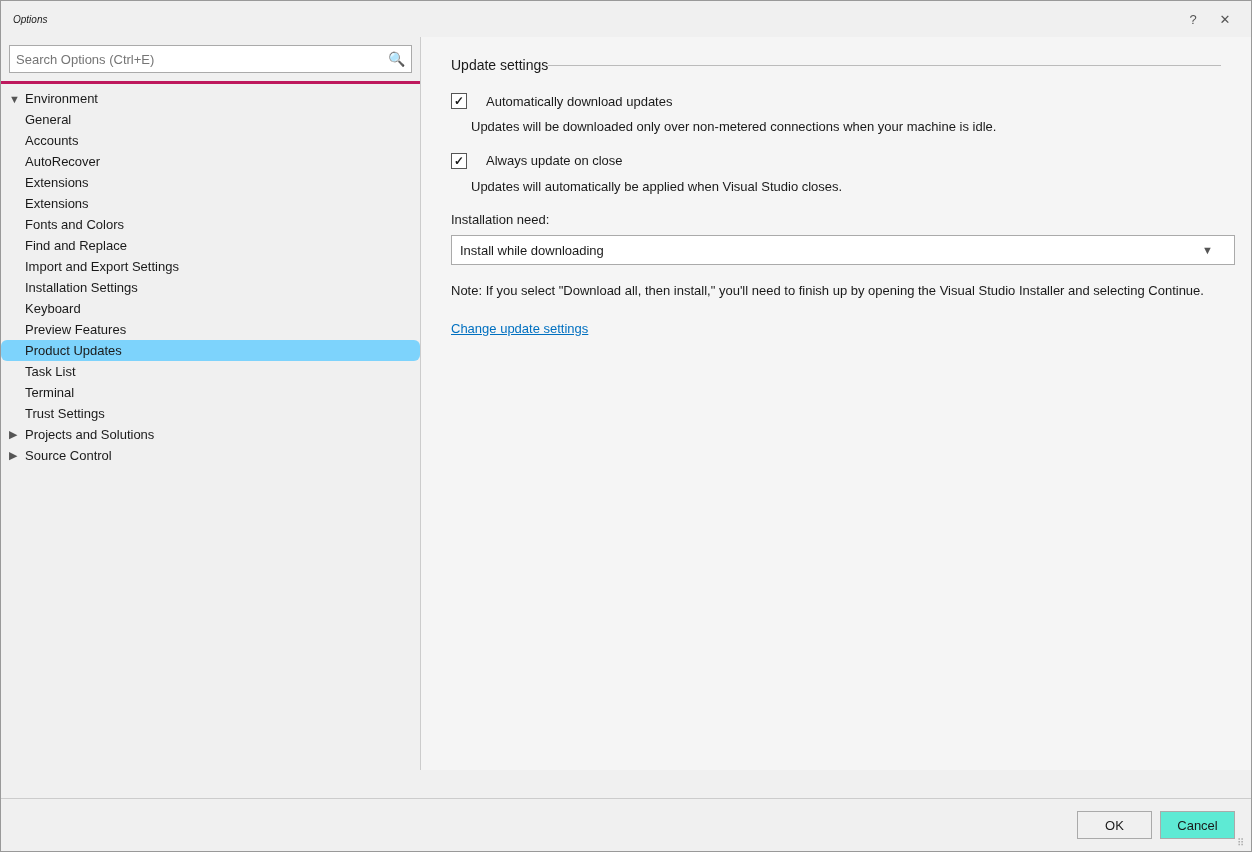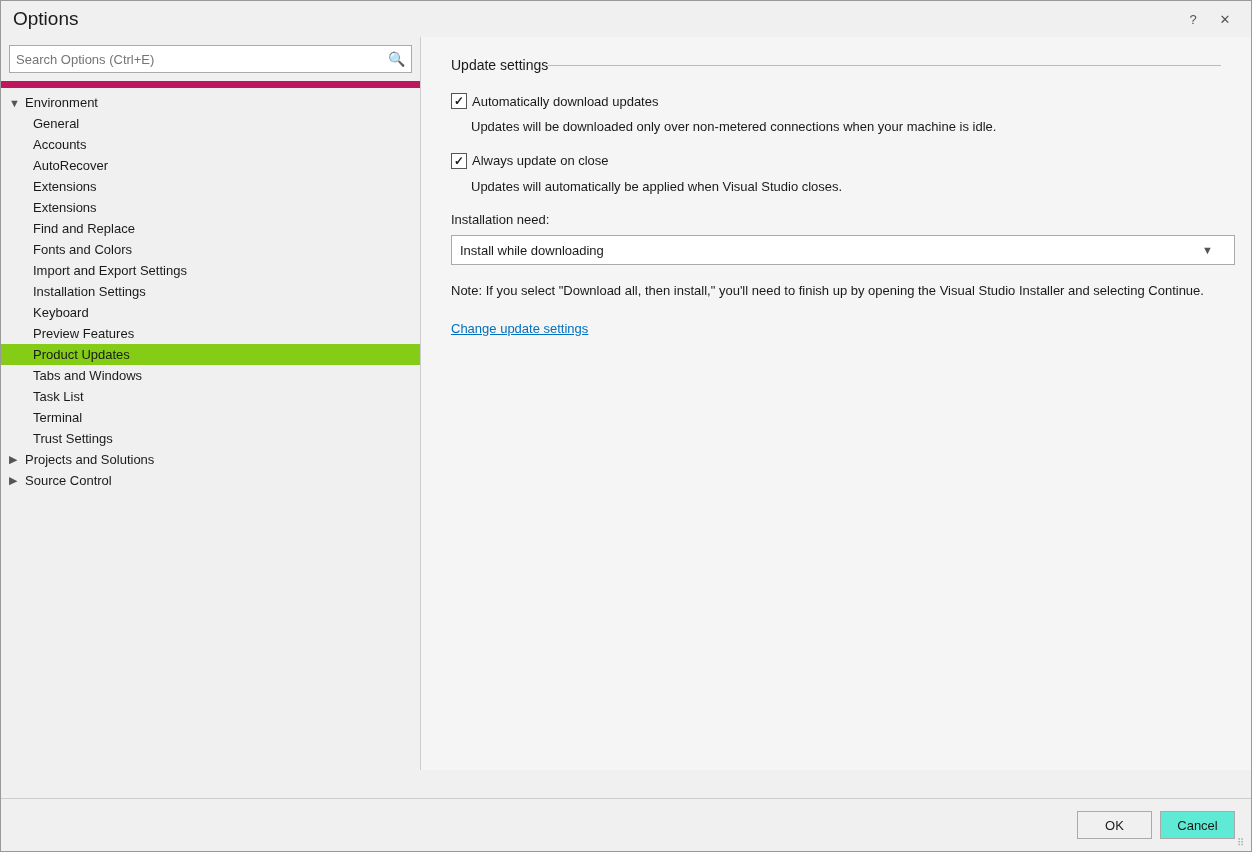--- a/index.html
+++ b/index.html
@@ -30,23 +30,24 @@
       background: #f0f0f0;
       border-bottom: none;
       height: 36px;
     }
     .title-bar-left {
       display: flex;
       align-items: center;
       gap: 8px;
     }
     .title-text {
-      font-size: 19px;
+      font-size: 10px;
       font-weight: 400;
       color: #1a1a1a;
+      font-style: italic;
     }
     .title-bar-right {
       display: flex;
       align-items: center;
       gap: 4px;
     }
     .title-btn {
       width: 28px;
       height: 28px;
       display: flex;
@@ -68,21 +69,21 @@
     
     .left-panel {
       width: 420px;
       display: flex;
       flex-direction: column;
       border-right: 1px solid #ccc;
       background: #f0f0f0;
     }
     .search-box-wrapper {
       padding: 8px 8px;
-      border-bottom: 7px solid #be185d;
+      border-bottom: 3px solid #be185d;
     }
     .search-box {
       width: 100%;
       display: flex;
       align-items: center;
       border: 1px solid #aaa;
       background: white;
       height: 28px;
     }
     .search-input {
@@ -114,28 +115,29 @@
       cursor: pointer;
       white-space: nowrap;
       color: #1a1a1a;
       display: flex;
       align-items: center;
       gap: 4px;
       font-size: 13px;
       user-select: none;
     }
     .tree-item.selected {
-      background: #84cc16;
-      color: #1a1a1a;
+      background: #7dd3fc;
+      color: #1a1a1a;
+      border-radius: 6px;
     }
     .tree-item.parent {
       font-weight: 400;
     }
     .tree-item.child {
-      padding-left: 32px;
+      padding-left: 24px;
     }
     .tree-item.top-parent {
       padding-left: 8px;
     }
     .arrow {
       font-size: 11px;
       color: #555;
       width: 12px;
       display: inline-block;
       flex-shrink: 0;
@@ -167,21 +169,21 @@
     }
     .setting-row {
       display: flex;
       align-items: flex-start;
       gap: 10px;
       margin-bottom: 8px;
     }
     .checkbox-wrap {
       display: flex;
       align-items: center;
-      gap: 5px;
+      gap: 19px;
       cursor: pointer;
     }
     .checkbox {
       width: 16px;
       height: 16px;
       border: 1px solid #555;
       background: white;
       display: flex;
       align-items: center;
       justify-content: center;
@@ -326,42 +328,39 @@
         <div class="tree-item child">
           <span>AutoRecover</span>
         </div>
         <div class="tree-item child">
           <span>Extensions</span>
         </div>
         <div class="tree-item child">
           <span>Extensions</span>
         </div>
         <div class="tree-item child">
+          <span>Fonts and Colors</span>
+        </div>
+        <div class="tree-item child">
           <span>Find and Replace</span>
-        </div>
-        <div class="tree-item child">
-          <span>Fonts and Colors</span>
         </div>
         <div class="tree-item child">
           <span>Import and Export Settings</span>
         </div>
         <div class="tree-item child">
           <span>Installation Settings</span>
         </div>
         <div class="tree-item child">
           <span>Keyboard</span>
         </div>
         <div class="tree-item child">
           <span>Preview Features</span>
         </div>
         <div class="tree-item child selected">
           <span>Product Updates</span>
-        </div>
-        <div class="tree-item child">
-          <span>Tabs and Windows</span>
         </div>
         <div class="tree-item child">
           <span>Task List</span>
         </div>
         <div class="tree-item child">
           <span>Terminal</span>
         </div>
         <div class="tree-item child">
           <span>Trust Settings</span>
         </div>

